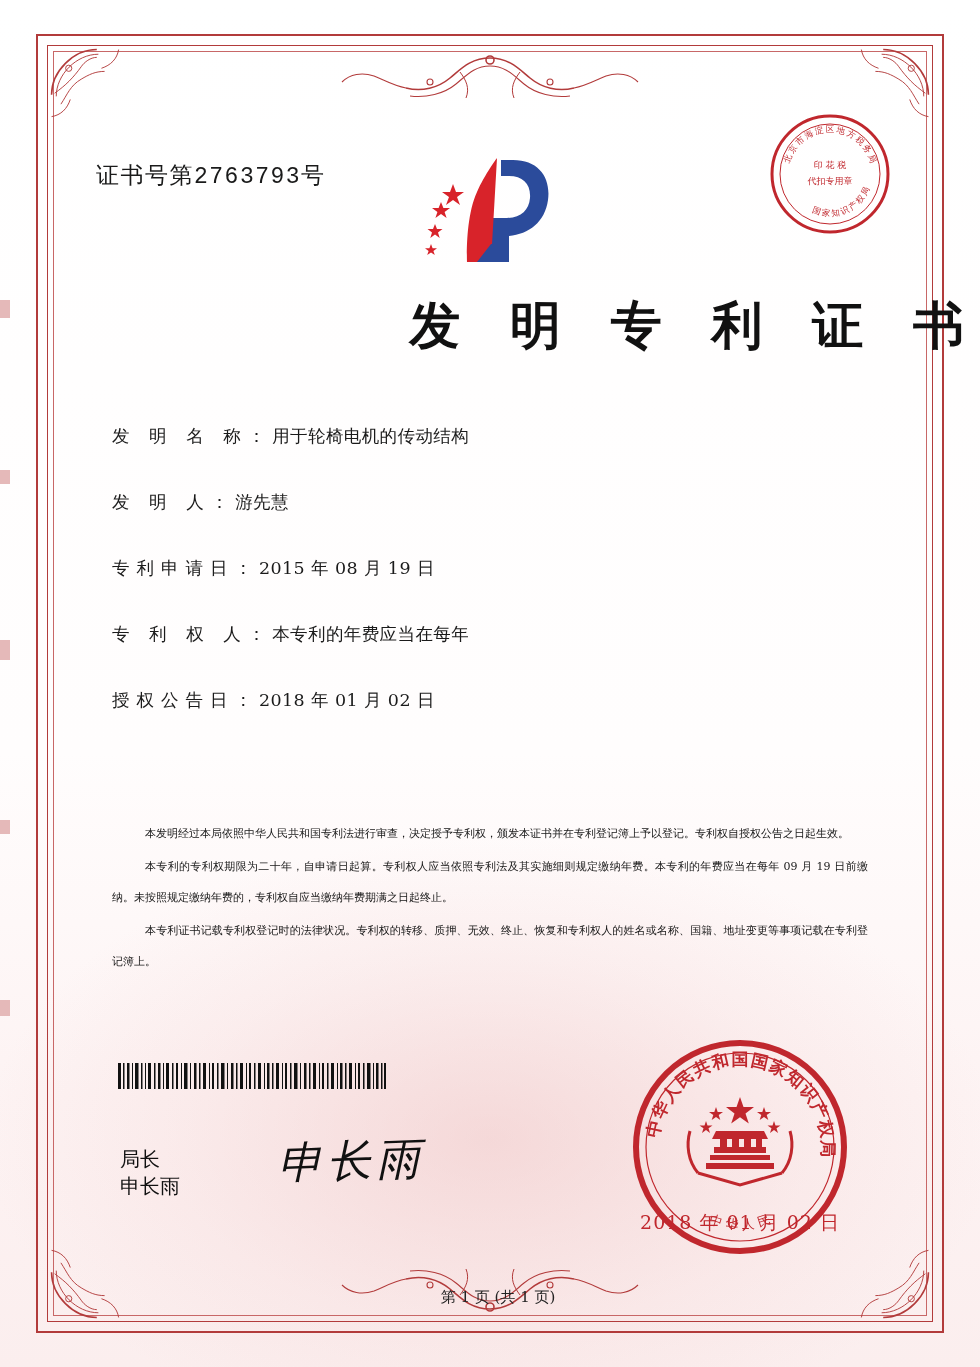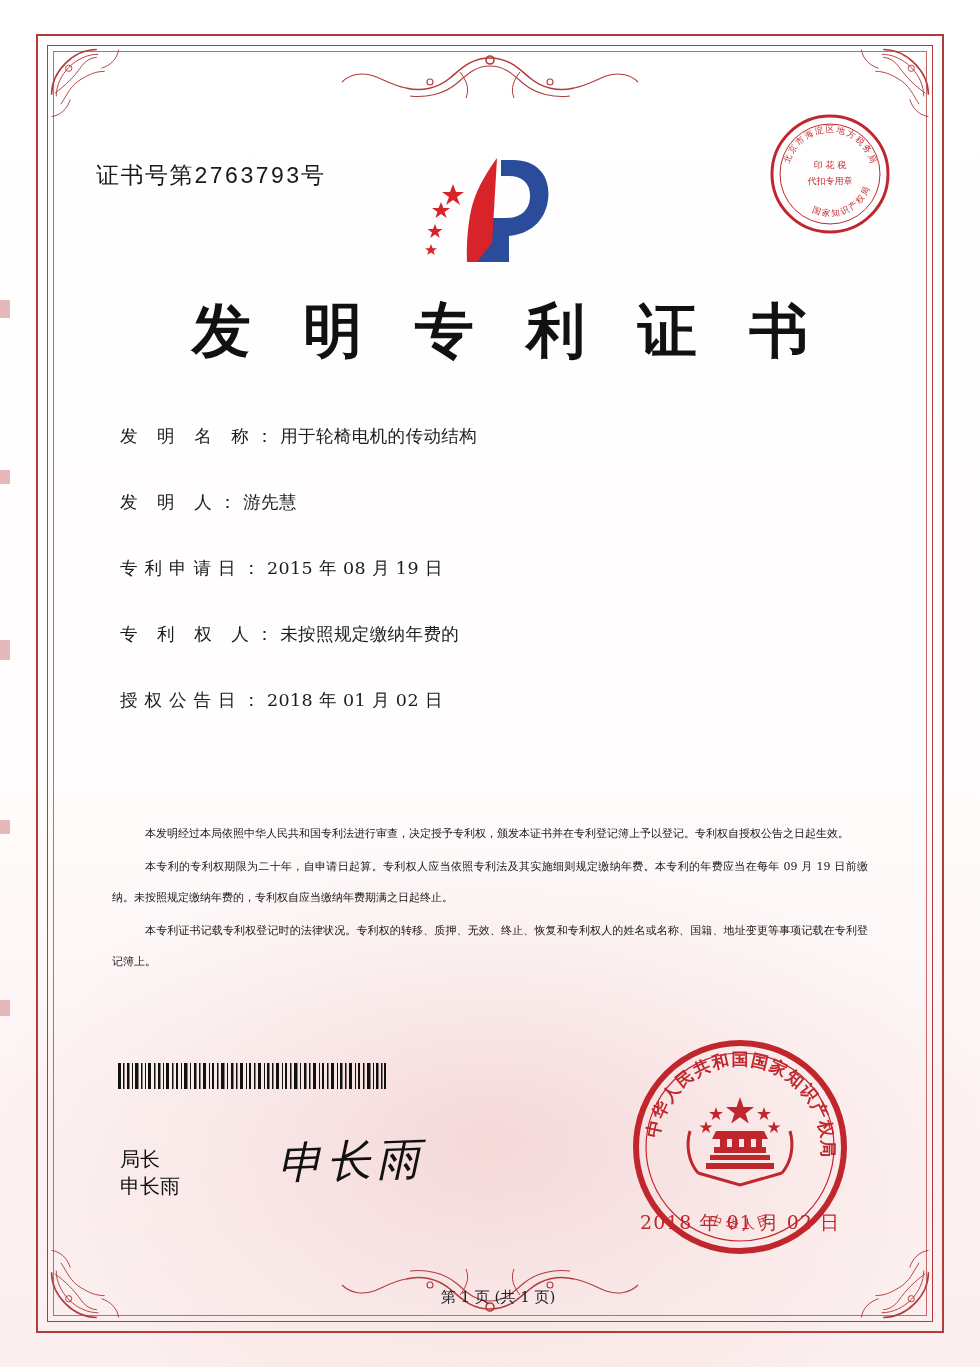--- a/index.html
+++ b/index.html
@@ -107,22 +107,22 @@
     top: 112px;
     width: 124px;
     height: 124px;
   }
   .stamp-top svg { width: 100%; height: 100%; display: block; }
 
   .main-title {
     position: absolute;
     left: 0; right: 0;
     top: 292px;
-    text-align: center;
-    font-size: 59px;
+    text-align: right;
+    font-size: 51px;
     letter-spacing: 16px;
     text-indent: 16px;
     font-weight: bold;
     color: #111;
     font-family: "DejaVu Serif", "Liberation Serif", serif;
     padding-left: 20px;
   }
 
   .fields {
     position: absolute;
@@ -133,21 +133,20 @@
   .field-row {
     font-size: 17.5px;
     color: #1b1b1b;
     margin-bottom: 42px;
     font-family: "DejaVu Serif", "Liberation Serif", serif;
     white-space: nowrap;
   }
   .field-label {
     display: inline-block;
     letter-spacing: 7px;
-    margin-left: 8px;
   }
   .field-value {
     display: inline-block;
     letter-spacing: 0.4px;
   }
 
   .body-text {
     position: absolute;
     left: 112px;
     right: 112px;
@@ -375,21 +374,21 @@
     <div class="field-row">
       <span class="field-label">发 明 名 称：</span><span class="field-value">用于轮椅电机的传动结构</span>
     </div>
     <div class="field-row">
       <span class="field-label">发 明 人：</span><span class="field-value">游先慧</span>
     </div>
     <div class="field-row">
       <span class="field-label">专利申请日：</span><span class="field-value">2015 年 08 月 19 日</span>
     </div>
     <div class="field-row">
-      <span class="field-label">专 利 权 人：</span><span class="field-value">未按照规定缴纳年费的</span>
+      <span class="field-label">专 利 权 人：</span><span class="field-value">本专利的年费应当在每年</span>
     </div>
     <div class="field-row">
       <span class="field-label">授权公告日：</span><span class="field-value">2018 年 01 月 02 日</span>
     </div>
   </div>
 
   <div class="body-text">
     <p>本发明经过本局依照中华人民共和国专利法进行审查，决定授予专利权，颁发本证书并在专利登记簿上予以登记。专利权自授权公告之日起生效。</p>
     <p>本专利的专利权期限为二十年，自申请日起算。专利权人应当依照专利法及其实施细则规定缴纳年费。本专利的年费应当在每年 09 月 19 日前缴纳。未按照规定缴纳年费的，专利权自应当缴纳年费期满之日起终止。</p>
     <p>本专利证书记载专利权登记时的法律状况。专利权的转移、质押、无效、终止、恢复和专利权人的姓名或名称、国籍、地址变更等事项记载在专利登记簿上。</p>

